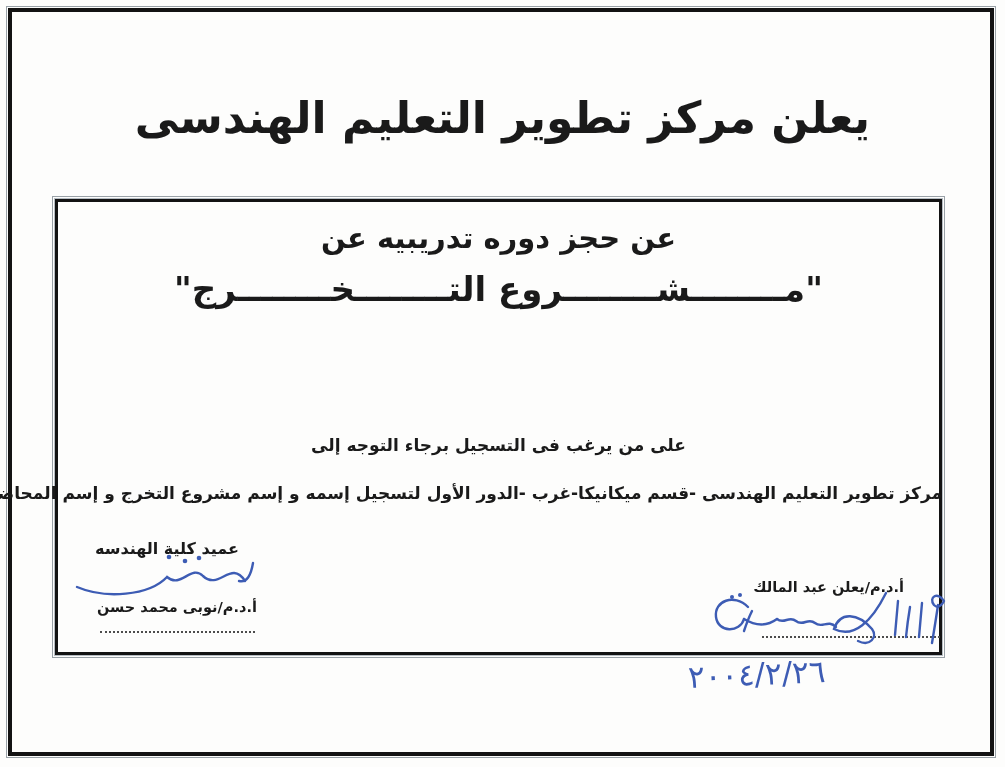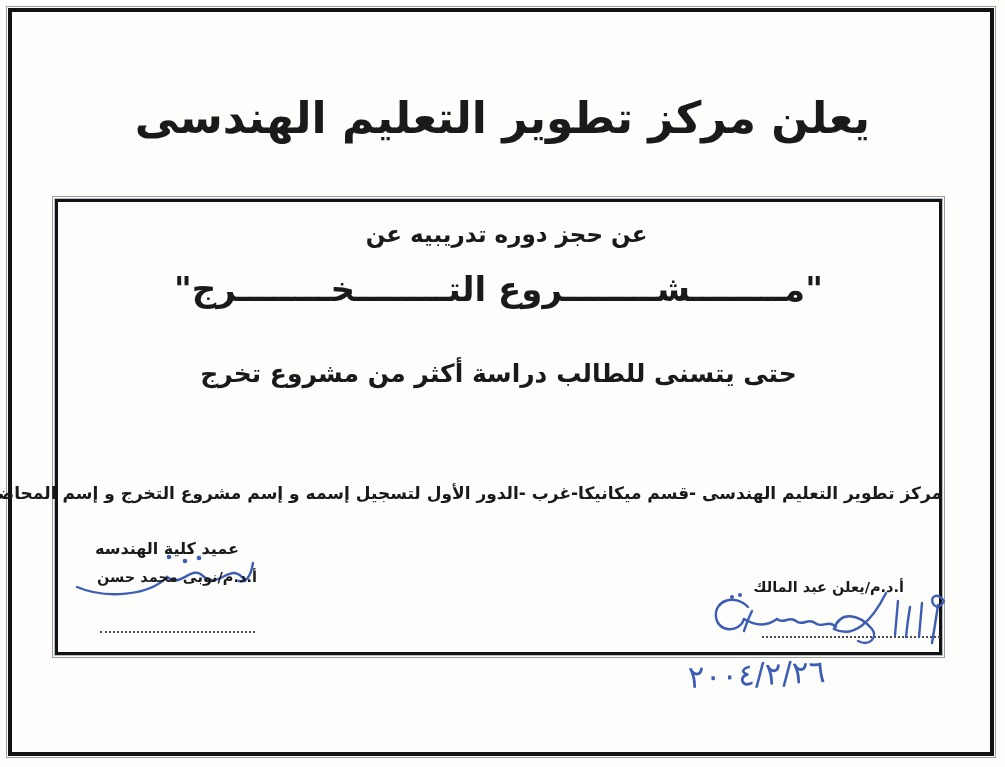--- a/index.html
+++ b/index.html
@@ -13,29 +13,29 @@
          font-size:44px;font-weight:bold;letter-spacing:1px;direction:rtl;}
   
   .inner-box{position:absolute;left:52px;top:196px;width:893px;height:462px;
              border:1px solid #99a1a7;box-sizing:border-box;background:#fdfdfc;}
   .inner-black{position:absolute;left:1px;top:1px;right:1px;bottom:1px;border:4px solid #131313;}
   .inner-line{position:absolute;left:1px;top:1px;right:1px;bottom:1px;border:1px solid #b6bdc3;
               position:relative;direction:rtl;}
   .inner-line{position:absolute;}
   .abs{position:absolute;}
   .center-line{left:0;width:100%;text-align:center;white-space:nowrap;}
-  .t-intro{top:22px;font-size:23px;font-weight:bold;padding-left:8px;}
+  .t-intro{top:22px;font-size:29px;font-weight:bold;}
   .t-course{top:70px;font-size:34px;font-weight:bold;letter-spacing:1px;}
   .t-purpose{top:160px;font-size:25px;font-weight:bold;}
   .t-instruction{top:236px;font-size:17px;font-weight:bold;}
   .t-location{top:284px;font-size:17px;font-weight:bold;}
   .sig-title{font-size:16px;font-weight:bold;white-space:nowrap;}
   .sig-name{font-size:14.5px;font-weight:bold;white-space:nowrap;}
   .dean-title{right:auto;left:40px;top:340px;}
-  .dean-name{left:42px;top:370px;}
+  .dean-name{left:42px;top:400px;}
   .director-title{right:8px;top:338px;}
   .director-name{right:38px;top:380px;}
   .dotted{border-bottom:2px dotted #4c4c4c;height:0;}
   .dean-dotted{left:45px;top:432px;width:155px;}
   .director-dotted{right:2px;top:437px;width:178px;}
   .sig-svg{overflow:visible;}
   .dean-sig{left:14px;top:352px;width:192px;height:58px;}
   .director-sig{right:-10px;top:388px;width:268px;height:76px;}
   .sig-stroke{fill:none;stroke:#3d5cb4;stroke-width:2.4;stroke-linecap:round;}
   .sig-dot{fill:#3d5cb4;stroke:none;}
@@ -55,22 +55,22 @@
   <div class="title">يعلن مركز تطوير التعليم الهندسى</div>
 
   <div class="inner-box">
     <div class="inner-black"></div>
     <div class="inner-line">
 
       <div class="abs center-line t-intro">عن حجز دوره تدريبيه عن</div>
 
       <div class="abs center-line t-course">"مــــــــشــــــــروع التــــــــخــــــــرج"</div>
 
-      <div class="abs center-line t-purpose">حتى يتسنى للطالب دراسة أكثر من مشروع تخرج</div>
 
+      <div class="abs center-line t-instruction">على من يرغب فى التسجيل برجاء التوجه إلى</div>
 
       <div class="abs center-line t-location">مركز تطوير التعليم الهندسى -قسم ميكانيكا-غرب -الدور الأول لتسجيل إسمه و إسم مشروع التخرج و إسم المحاضر الذى يرغب به.</div>
 
       <div class="abs sig-title dean-title">عميد كلية الهندسه</div>
 
       <svg class="abs sig-svg dean-sig" viewBox="0 0 192 58">
         <path class="sig-stroke" d="M184,12 C182,24 178,32 170,30"></path>
         <path class="sig-stroke" d="M176,30 C162,8 150,40 134,25 C122,13 112,38 98,26 C80,45 36,48 8,36"></path>
         <circle class="sig-dot" cx="130" cy="7" r="2.3"></circle>
         <circle class="sig-dot" cx="116" cy="10" r="2.3"></circle>

